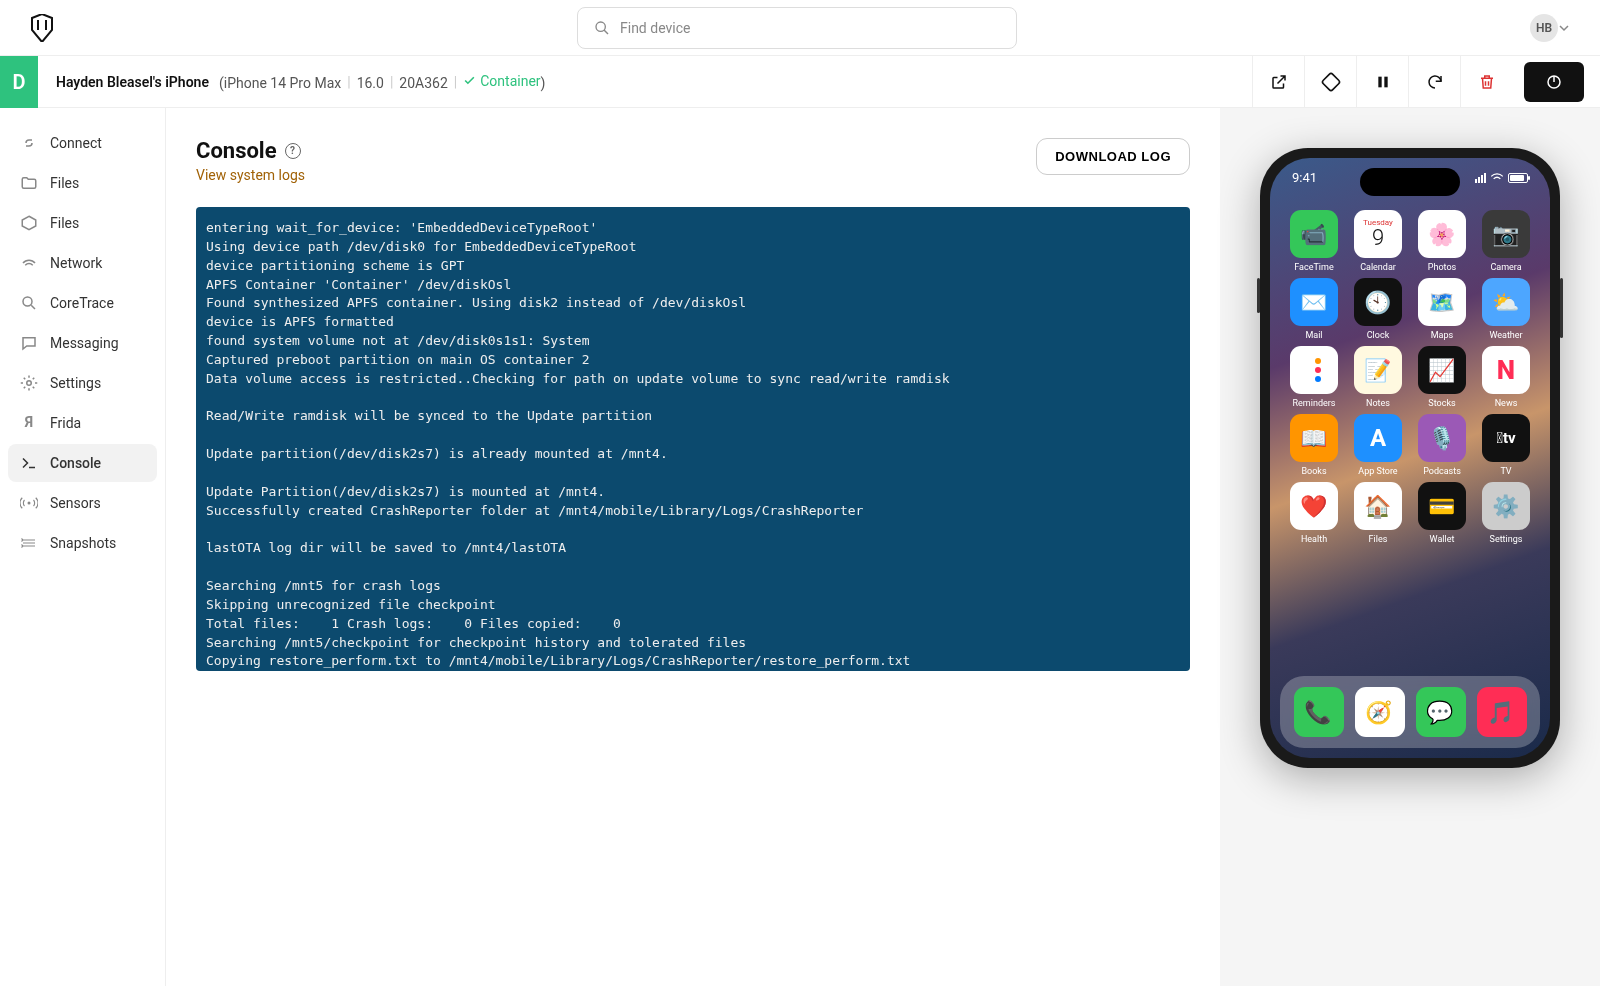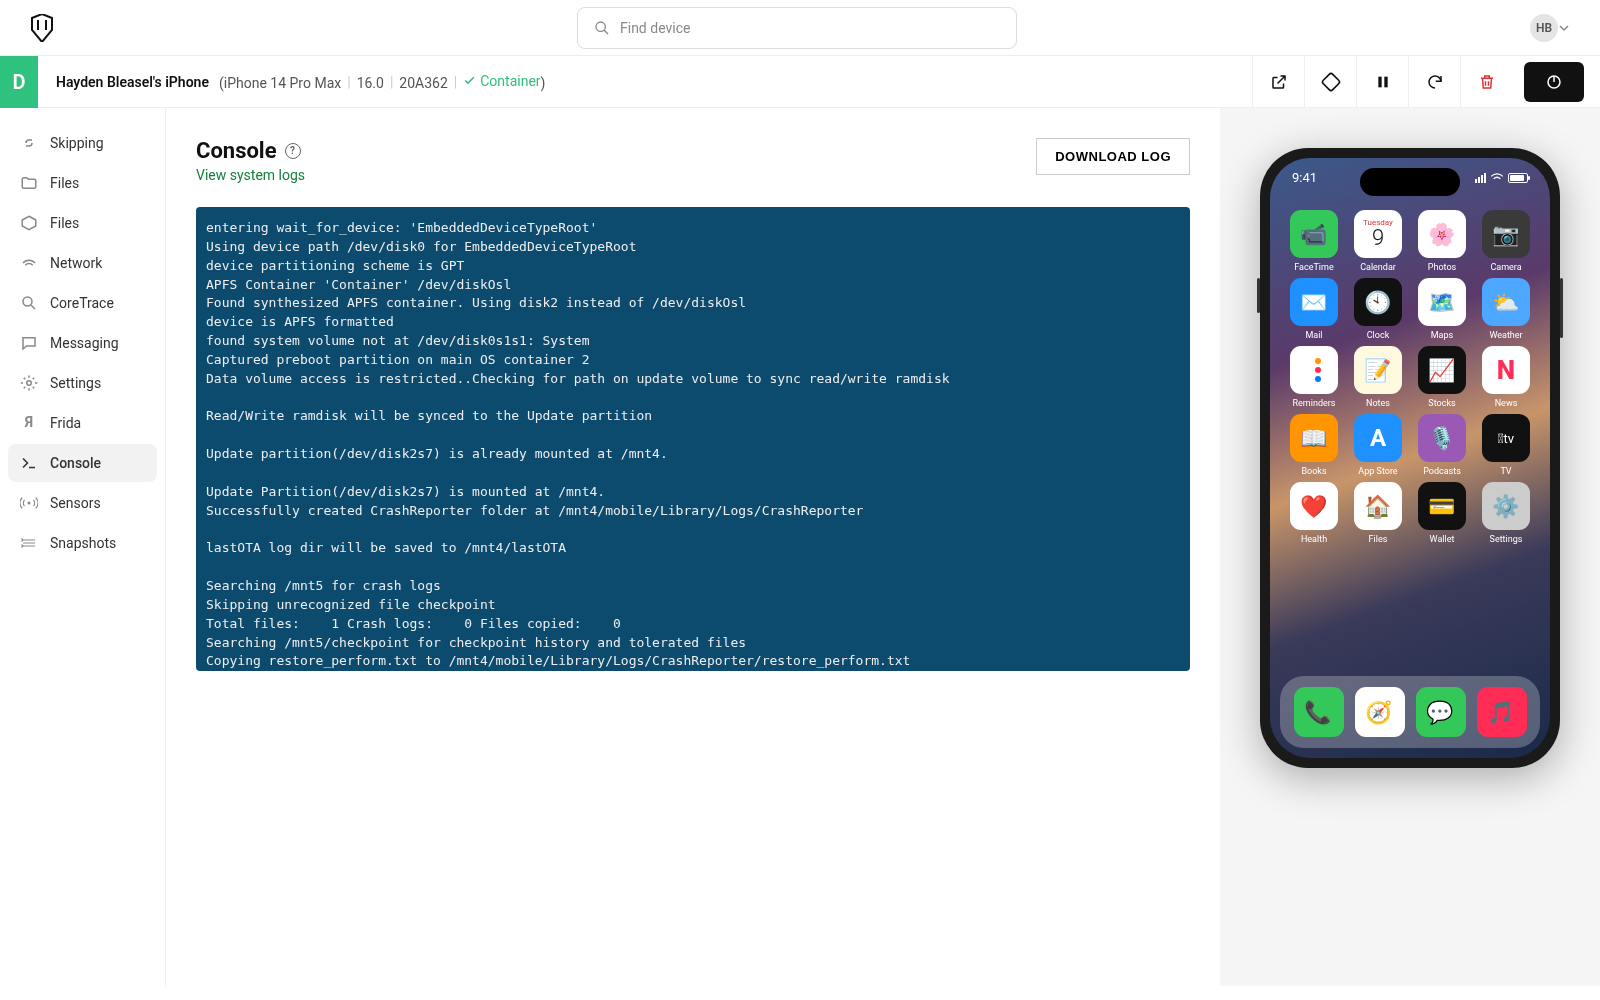--- a/index.html
+++ b/index.html
@@ -22,22 +22,22 @@
 .iconbtn.danger{color:#d33}
 .powerbtn{width:60px;height:40px;margin:0 16px 0 12px;background:#111;border-radius:6px;display:flex;align-items:center;justify-content:center;color:#fff}
 .main{display:flex;height:calc(100vh - 122px)}
 .sidebar{width:166px;padding:16px 8px;border-right:1px solid #eee}
 .sbitem{display:flex;align-items:center;gap:12px;padding:10px 12px;border-radius:8px;cursor:pointer;color:#333;margin-bottom:2px}
 .sbitem.active{background:#f2f2f2;font-weight:500}
 .sbitem svg,.sbicon{width:18px;height:18px;color:#888;flex-shrink:0}
 .content{flex:1;padding:30px 30px 30px 30px;min-width:0;overflow:hidden}
 .chead{display:flex;align-items:flex-start;justify-content:space-between;margin-bottom:24px}
 .chead h1{font-size:22px;font-weight:700;display:flex;align-items:center;gap:8px}
-.chead .sub{color:#15803d;margin-top:4px;font-size:14px}
-.dlbtn{border:1px solid #ccc;background:#fff;padding:10px 18px;border-radius:0;font-weight:700;font-size:13px;letter-spacing:.5px;cursor:pointer}
+.chead .sub{color:#a16207;margin-top:4px;font-size:14px}
+.dlbtn{border:1px solid #ccc;background:#fff;padding:10px 18px;border-radius:11px;font-weight:700;font-size:13px;letter-spacing:.5px;cursor:pointer}
 .console{background:#0c4a6e;color:#eee;font-family:"SF Mono",Menlo,Consolas,monospace;font-size:13px;line-height:1.45;padding:12px 10px;border-radius:4px;white-space:pre-wrap;height:464px;overflow:hidden}
 .preview{width:380px;background:#f5f5f5;position:relative;display:flex;align-items:flex-start;justify-content:center;padding-top:40px}
 .phone{width:300px;height:620px;background:#1a1a1a;border-radius:48px;padding:10px;position:relative;box-shadow:0 10px 40px rgba(0,0,0,.3)}
 .phone::before{content:"";position:absolute;right:-3px;top:130px;width:3px;height:60px;background:#333;border-radius:2px}
 .phone::after{content:"";position:absolute;left:-3px;top:130px;width:3px;height:35px;background:#333;border-radius:2px}
 .screen{width:100%;height:100%;border-radius:40px;background:linear-gradient(160deg,#3a5a8a 0%,#5a3a6a 30%,#c8956a 50%,#3a3a5a 70%,#1a2a4a 100%);position:relative;overflow:hidden}
 .notch{position:absolute;top:10px;left:50%;transform:translateX(-50%);width:100px;height:28px;background:#000;border-radius:16px}
 .statusbar{position:absolute;top:12px;left:0;right:0;padding:0 22px;display:flex;justify-content:space-between;color:#fff;font-size:13px;font-weight:400}
 .statusicons{display:flex;gap:4px;align-items:center}
 .apps{position:absolute;top:52px;left:0;right:0;padding:0 16px;display:grid;grid-template-columns:repeat(4,1fr);gap:6px 8px}
@@ -130,21 +130,21 @@
   </div>
 </div>
 
 <div class="main">
 
   <div class="sidebar">
     <div class="sbitem">
         <svg class="sbicon" viewBox="0 0 24 24">
           <path d="M8 12a4 4 0 014-4h4M16 12a4 4 0 01-4 4H8" stroke="currentColor" stroke-width="2" fill="none"></path>
         </svg>
-        <span>Skipping</span>
+        <span>Connect</span>
       </div>
     <div class="sbitem">
         <svg class="sbicon" viewBox="0 0 24 24">
           <path d="M3 7a2 2 0 012-2h4l2 2h8a2 2 0 012 2v8a2 2 0 01-2 2H5a2 2 0 01-2-2V7z" stroke="currentColor" stroke-width="2" fill="none"></path>
         </svg>
         <span>Files</span>
       </div>
     <div class="sbitem">
         <svg class="sbicon" viewBox="0 0 24 24">
           <path d="M12 3l9 5v8l-9 5-9-5V8l9-5z" stroke="currentColor" stroke-width="2" fill="none"></path>
@@ -336,21 +336,21 @@
                 <span style="color:#fff;font-size:24px;font-weight:700">A</span>
               </div>
               <div class="applbl">App Store</div>
             </div>
             <div class="app">
               <div class="appicn" style="background: rgb(155, 89, 182);">🎙️</div>
               <div class="applbl">Podcasts</div>
             </div>
             <div class="app">
               <div class="appicn" style="background: rgb(17, 17, 17);">
-                <span style="color:#fff;font-size:13px;font-weight:400">tv</span>
+                <span style="color:#fff;font-size:15px;font-weight:700">tv</span>
               </div>
               <div class="applbl">TV</div>
             </div>
             <div class="app">
               <div class="appicn" style="background: rgb(255, 255, 255);">❤️</div>
               <div class="applbl">Health</div>
             </div>
             <div class="app">
               <div class="appicn" style="background: rgb(255, 255, 255);">🏠</div>
               <div class="applbl">Files</div>

